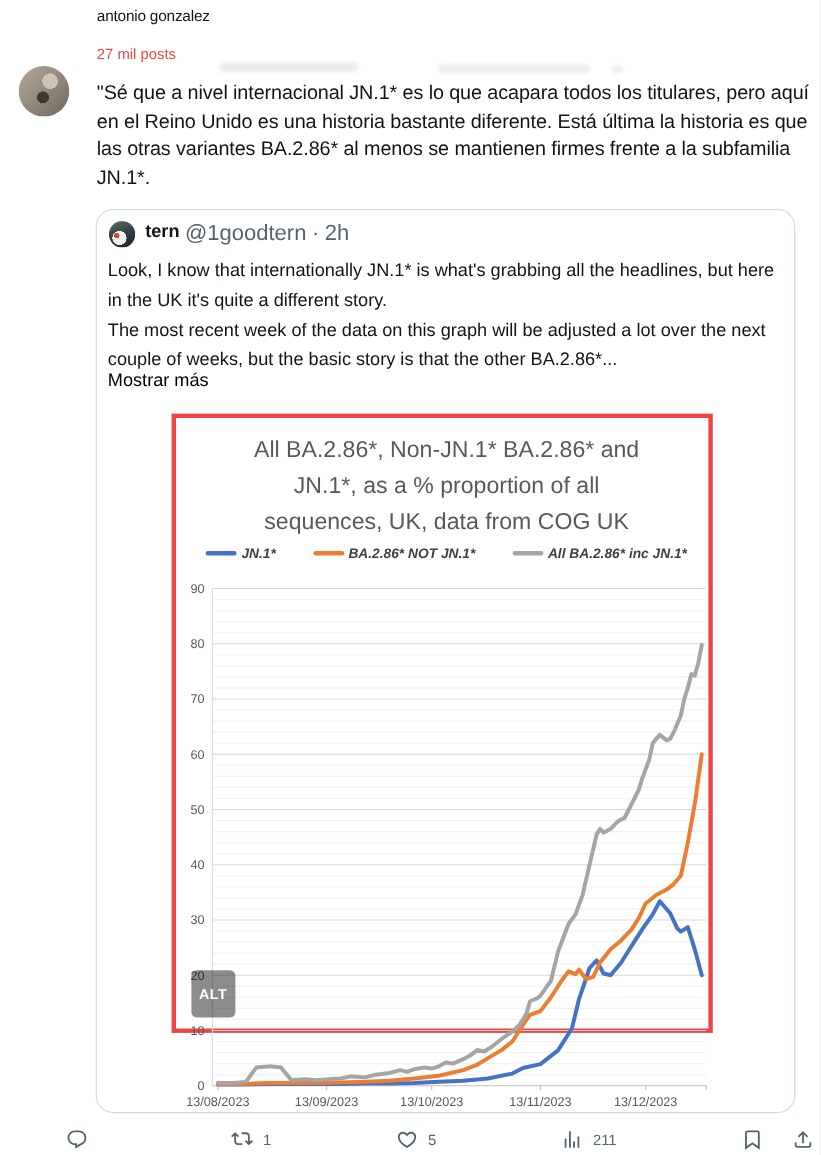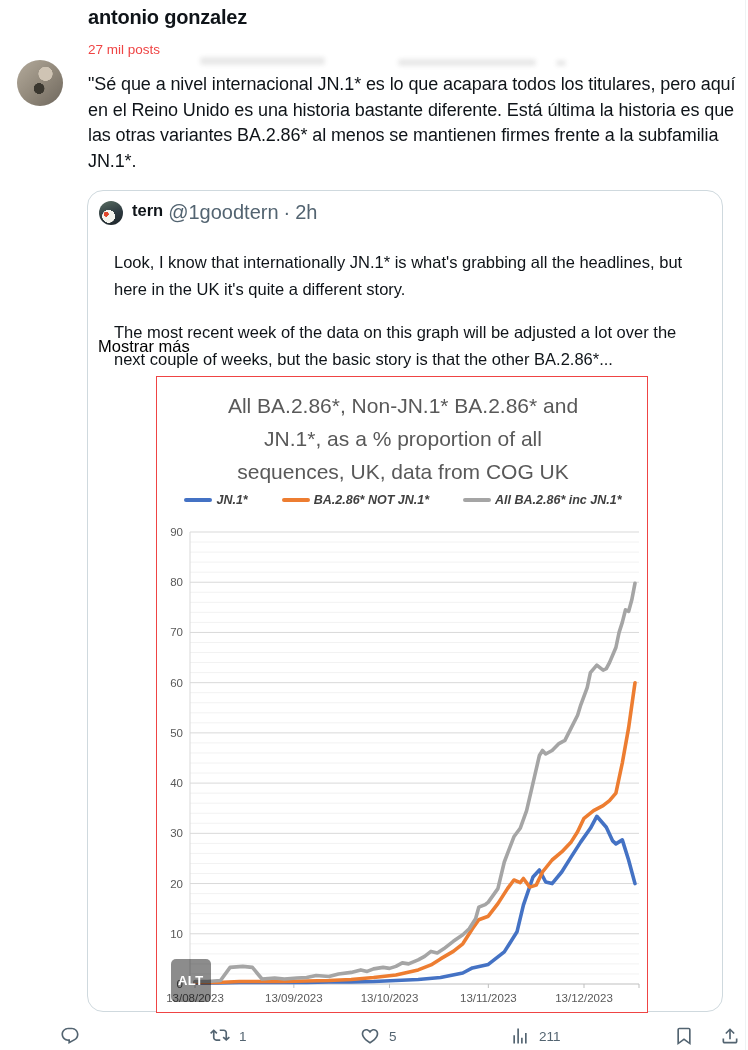--- a/index.html
+++ b/index.html
@@ -1,21 +1,21 @@
 <!DOCTYPE html>
 <html><head>
 <meta charset="utf-8">
 <style>
   * { margin:0; padding:0; box-sizing:border-box; }
   html,body { width:748px; height:1050px; background:#fff; overflow:hidden;
     font-family:"Liberation Sans", sans-serif; color:#0f1419; }
   .page { position:relative; width:748px; height:1050px; background:#fff; }
   .col-border { position:absolute; top:0; right:2px; width:1px; height:1050px; background:#eff3f4; }
 
-  .display-name { position:absolute; left:88px; top:6px; font-size:20px; font-weight:700; letter-spacing:-0.2px; }
+  .display-name { position:absolute; left:88px; top:6px; font-size:14px; font-weight:400; letter-spacing:-0.2px; }
   .posts-count { position:absolute; left:88px; top:42px; font-size:13.5px; color:#ef4444; }
 
   .smudge { position:absolute; background:#777; opacity:.16; filter:blur(2px); border-radius:3px; }
 
   .avatar-main { position:absolute; left:17px; top:60px; width:46px; height:46px; border-radius:50%;
     background:
       radial-gradient(circle at 62% 30%, #cfc4b4 0 16%, rgba(0,0,0,0) 17%),
       radial-gradient(circle at 48% 62%, #3a372f 0 14%, rgba(0,0,0,0) 15%),
       linear-gradient(135deg, #b3aa9b 0%, #948b7d 48%, #6e675d 100%);
   }
@@ -27,25 +27,25 @@
     border:1px solid #cfd9de; border-radius:16px; background:#fff; }
   .q-header { position:absolute; left:11px; top:10px; display:flex; align-items:flex-start; }
   .q-avatar { width:24px; height:24px; border-radius:50%; flex:0 0 24px;
     background:
       radial-gradient(circle at 30% 55%, #e0452a 0 11%, rgba(0,0,0,0) 12%),
       radial-gradient(circle at 40% 64%, #f4f4ee 0 30%, rgba(0,0,0,0) 31%),
       linear-gradient(160deg, #5a6e62 0%, #2e3a40 55%, #1d2428 100%); }
   .q-name { margin-left:9px; font-size:16.5px; font-weight:700; }
   .q-handle { margin-left:5px; font-size:20px; color:#536471; }
   .q-text { position:absolute; left:10px; top:42px; width:614px; font-size:16.5px; line-height:27px; }
-  .q-text p { margin:16px; }
+  .q-text p { margin:0; }
   .show-more { position:absolute; left:10px; top:146px; font-size:16.5px; color:#000000; cursor:pointer; text-decoration:none; }
 
-  .media-frame { position:absolute; left:68px; top:185px; width:492px; height:637px;
-    background:#fff; border:1px solid #ef4444; }
+  .media-frame { position:absolute; left:68px; top:185px; width:492px; height:563px;
+    background:#fff; border:4px solid #ef4444; }
   .chart-title { position:absolute; left:6px; top:12px; width:480px; text-align:center;
     font-size:21px; line-height:33px; color:#595959; }
   .legend { position:absolute; left:0; top:116px; width:492px; display:flex; justify-content:center;
     gap:34px; align-items:center;font-style:italic; }
   .legend-item { display:flex; align-items:center; gap:4px; }
   .legend-swatch { width:28px; height:4px; border-radius:2px; }
   .legend-label { font-size:12.5px; font-weight:700; color:#404040; }
   #chart-svg { position:absolute; left:0; top:0; }
 
   .alt-badge { position:absolute; left:14px; bottom:10px; background:rgba(0,0,0,0.45); color:#fff;

